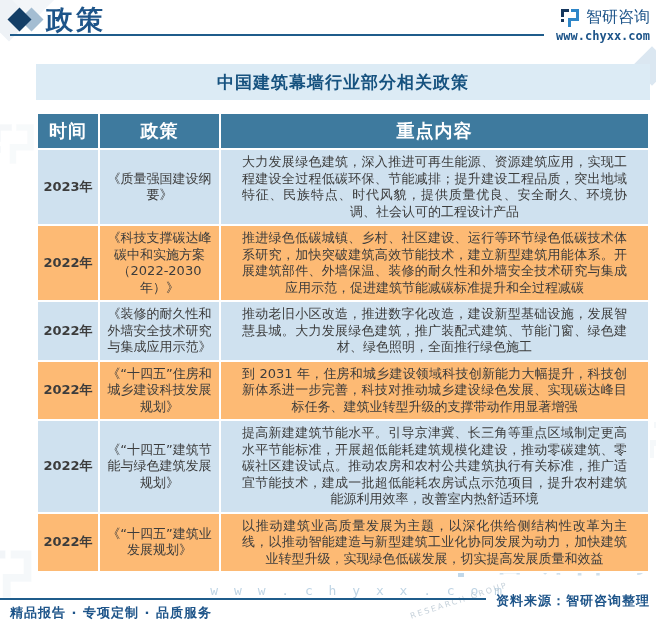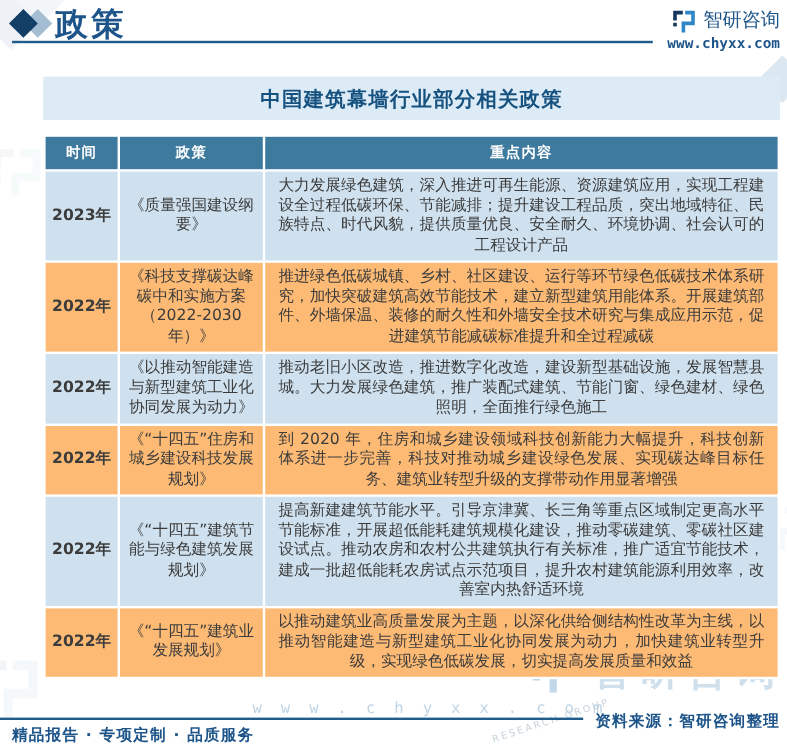--- a/index.html
+++ b/index.html
@@ -54,31 +54,31 @@
     background:var(--title_bar_bg);color:#16527f;
     display:flex;align-items:center;justify-content:center;
     font-size:17px;font-weight:bold;letter-spacing:1px;
   }
   
   .policy-table{
     position:absolute;left:36px;top:112px;width:614px;z-index:2;
     border-collapse:collapse;table-layout:fixed;
   }
   .policy-table th{
-    background:var(--table_header_bg);color:#fff;font-size:12px;font-weight:bold;
+    background:var(--table_header_bg);color:#fff;font-size:18px;font-weight:bold;
     padding:5px 2px;border:2px solid #fff;letter-spacing:1px;
   }
   .policy-table td{
     font-size:13px;color:var(--body_text);border:2px solid #fff;
     padding:4px 3px;line-height:16.5px;vertical-align:middle;background:#fdba74;
   }
   .policy-table tr.alt td{background:var(--row_alt_bg);}
   .policy-table td.year{text-align:center;font-weight:bold;}
   .policy-table td.policy{text-align:center;margin-left:40px;}
-  .policy-table td.content{text-align:justify;text-align-last:center;padding:4px 11px;}
+  .policy-table td.content{text-align:justify;text-align-last:center;padding:4px 21px;}
   .col-year{width:62px;}
   .col-policy{width:121px;}
   
   .footer-rule{position:absolute;left:0;top:598px;width:486px;height:2px;background:var(--rule);z-index:2;}
   .source{position:absolute;right:6px;top:592px;font-size:13px;font-weight:bold;color:var(--accent);z-index:2;letter-spacing:1px;}
   .services{position:absolute;left:10px;top:604px;font-size:13px;font-weight:bold;color:var(--accent);z-index:2;letter-spacing:1px;}
 </style>
 </head>
 <body>
 
@@ -157,27 +157,27 @@
           <td class="policy">《质量强国建设纲要》</td>
           <td class="content">大力发展绿色建筑，深入推进可再生能源、资源建筑应用，实现工程建设全过程低碳环保、节能减排；提升建设工程品质，突出地域特征、民族特点、时代风貌，提供质量优良、安全耐久、环境协调、社会认可的工程设计产品</td>
         </tr>
         <tr>
           <td class="year">2022年</td>
           <td class="policy">《科技支撑碳达峰碳中和实施方案（2022-2030年）》</td>
           <td class="content">推进绿色低碳城镇、乡村、社区建设、运行等环节绿色低碳技术体系研究，加快突破建筑高效节能技术，建立新型建筑用能体系。开展建筑部件、外墙保温、装修的耐久性和外墙安全技术研究与集成应用示范，促进建筑节能减碳标准提升和全过程减碳</td>
         </tr>
         <tr class="alt">
           <td class="year">2022年</td>
-          <td class="policy">《以推动智能建造与新型建筑工业化协同发展为动力》</td>
+          <td class="policy">《装修的耐久性和外墙安全技术研究与集成应用示范》</td>
           <td class="content">推动老旧小区改造，推进数字化改造，建设新型基础设施，发展智慧县城。大力发展绿色建筑，推广装配式建筑、节能门窗、绿色建材、绿色照明，全面推行绿色施工</td>
         </tr>
         <tr>
           <td class="year">2022年</td>
           <td class="policy">《“十四五”住房和城乡建设科技发展规划》</td>
-          <td class="content">到 2020 年，住房和城乡建设领域科技创新能力大幅提升，科技创新体系进一步完善，科技对推动城乡建设绿色发展、实现碳达峰目标任务、建筑业转型升级的支撑带动作用显著增强</td>
+          <td class="content">到 2031 年，住房和城乡建设领域科技创新能力大幅提升，科技创新体系进一步完善，科技对推动城乡建设绿色发展、实现碳达峰目标任务、建筑业转型升级的支撑带动作用显著增强</td>
         </tr>
         <tr class="alt">
           <td class="year">2022年</td>
           <td class="policy">《“十四五”建筑节能与绿色建筑发展规划》</td>
           <td class="content">提高新建建筑节能水平。引导京津冀、长三角等重点区域制定更高水平节能标准，开展超低能耗建筑规模化建设，推动零碳建筑、零碳社区建设试点。推动农房和农村公共建筑执行有关标准，推广适宜节能技术，建成一批超低能耗农房试点示范项目，提升农村建筑能源利用效率，改善室内热舒适环境</td>
         </tr>
         <tr>
           <td class="year">2022年</td>
           <td class="policy">《“十四五”建筑业发展规划》</td>
           <td class="content">以推动建筑业高质量发展为主题，以深化供给侧结构性改革为主线，以推动智能建造与新型建筑工业化协同发展为动力，加快建筑业转型升级，实现绿色低碳发展，切实提高发展质量和效益</td>

